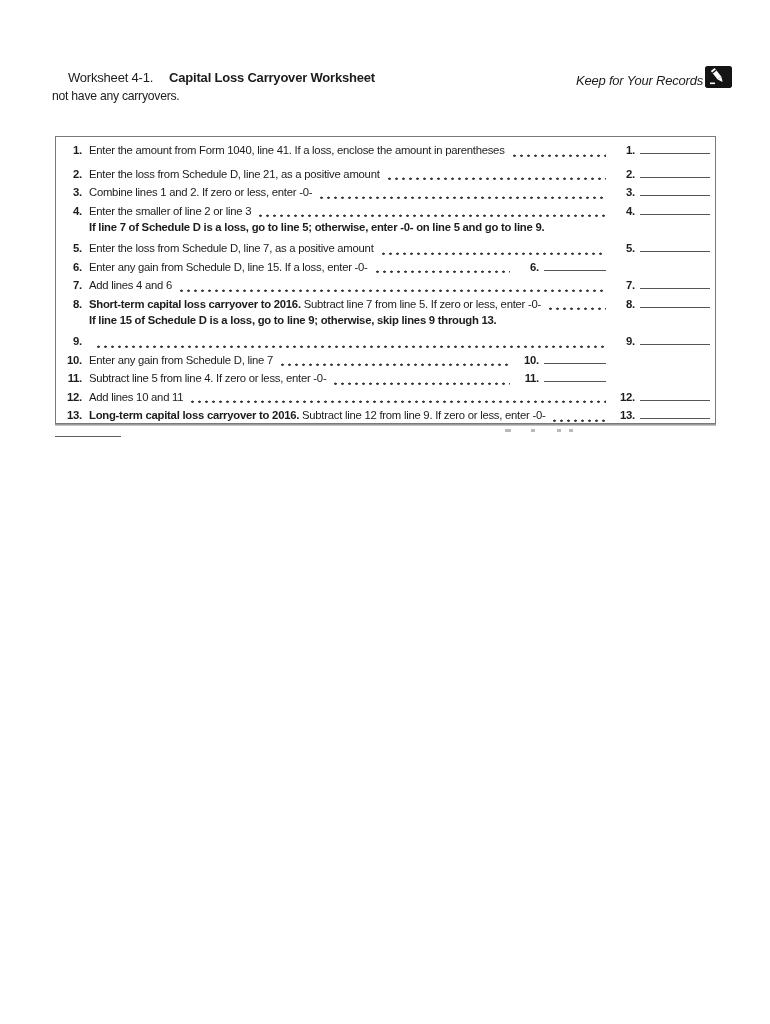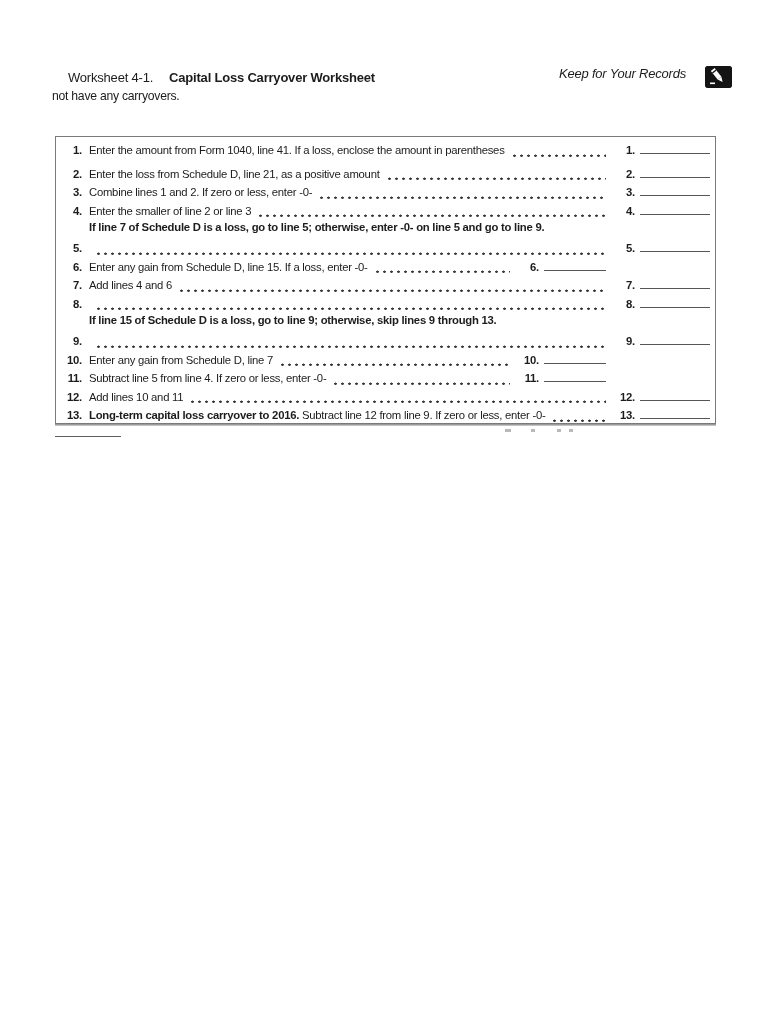--- a/index.html
+++ b/index.html
@@ -14,21 +14,21 @@
   
   .doc-header {
     position: absolute;
     left: 68px; top: 66px; width: 664px;
     display: flex; align-items: center;
     font-size: 13px; letter-spacing: -0.2px;
     white-space: nowrap;
   }
   .ws-label { font-weight: normal; }
   .ws-title { font-weight: bold; margin-left: 16px; }
-  .header-right { margin-left: auto; display: flex; align-items: flex-start; gap: 19px; }
+  .header-right { margin-left: auto; display: flex; align-items: flex-end; gap: 2px; }
   .records-note { font-style: italic; font-size: 13px; }
   .kicon {
     width: 27px; height: 22px; border-radius: 3px;
     background: #141414; display: flex; align-items: center; justify-content: center;
     overflow: hidden; flex: none;
   }
 
   
   .intro {
     position: absolute;
@@ -162,20 +162,21 @@
     <span class="endspacer"></span>
   </div>
       <div class="row instruction">
     <span class="num"></span>
     <span class="txt"><span class="lead"></span><span class="body">If line 7 of Schedule D is a loss, go to line 5; otherwise, enter -0- on line 5 and go to line 9.</span></span>
 
     <span class="endspacer"></span>
   </div>
       <div class="row item">
     <span class="num">5.</span>
+    <span class="txt"><span class="lead"></span><span class="body">Enter the loss from Schedule D, line 7, as a positive amount</span></span>
     <span class="dots"></span>
     <span class="entry">
       <span class="elabel">5.</span>
       <span class="eline"></span>
     </span>
     <span class="endspacer"></span>
   </div>
       <div class="row item inline">
     <span class="num">6.</span>
     <span class="txt"><span class="lead"></span><span class="body">Enter any gain from Schedule D, line 15. If a loss, enter -0-</span></span>
@@ -191,20 +192,21 @@
     <span class="txt"><span class="lead"></span><span class="body">Add lines 4 and 6</span></span>
     <span class="dots"></span>
     <span class="entry">
       <span class="elabel">7.</span>
       <span class="eline"></span>
     </span>
     <span class="endspacer"></span>
   </div>
       <div class="row item">
     <span class="num">8.</span>
+    <span class="txt"><span class="lead">Short-term capital loss carryover to 2016.</span><span class="body"> Subtract line 7 from line 5. If zero or less, enter -0-</span></span>
     <span class="dots"></span>
     <span class="entry">
       <span class="elabel">8.</span>
       <span class="eline"></span>
     </span>
     <span class="endspacer"></span>
   </div>
       <div class="row instruction">
     <span class="num"></span>
     <span class="txt"><span class="lead"></span><span class="body">If line 15 of Schedule D is a loss, go to line 9; otherwise, skip lines 9 through 13.</span></span>

